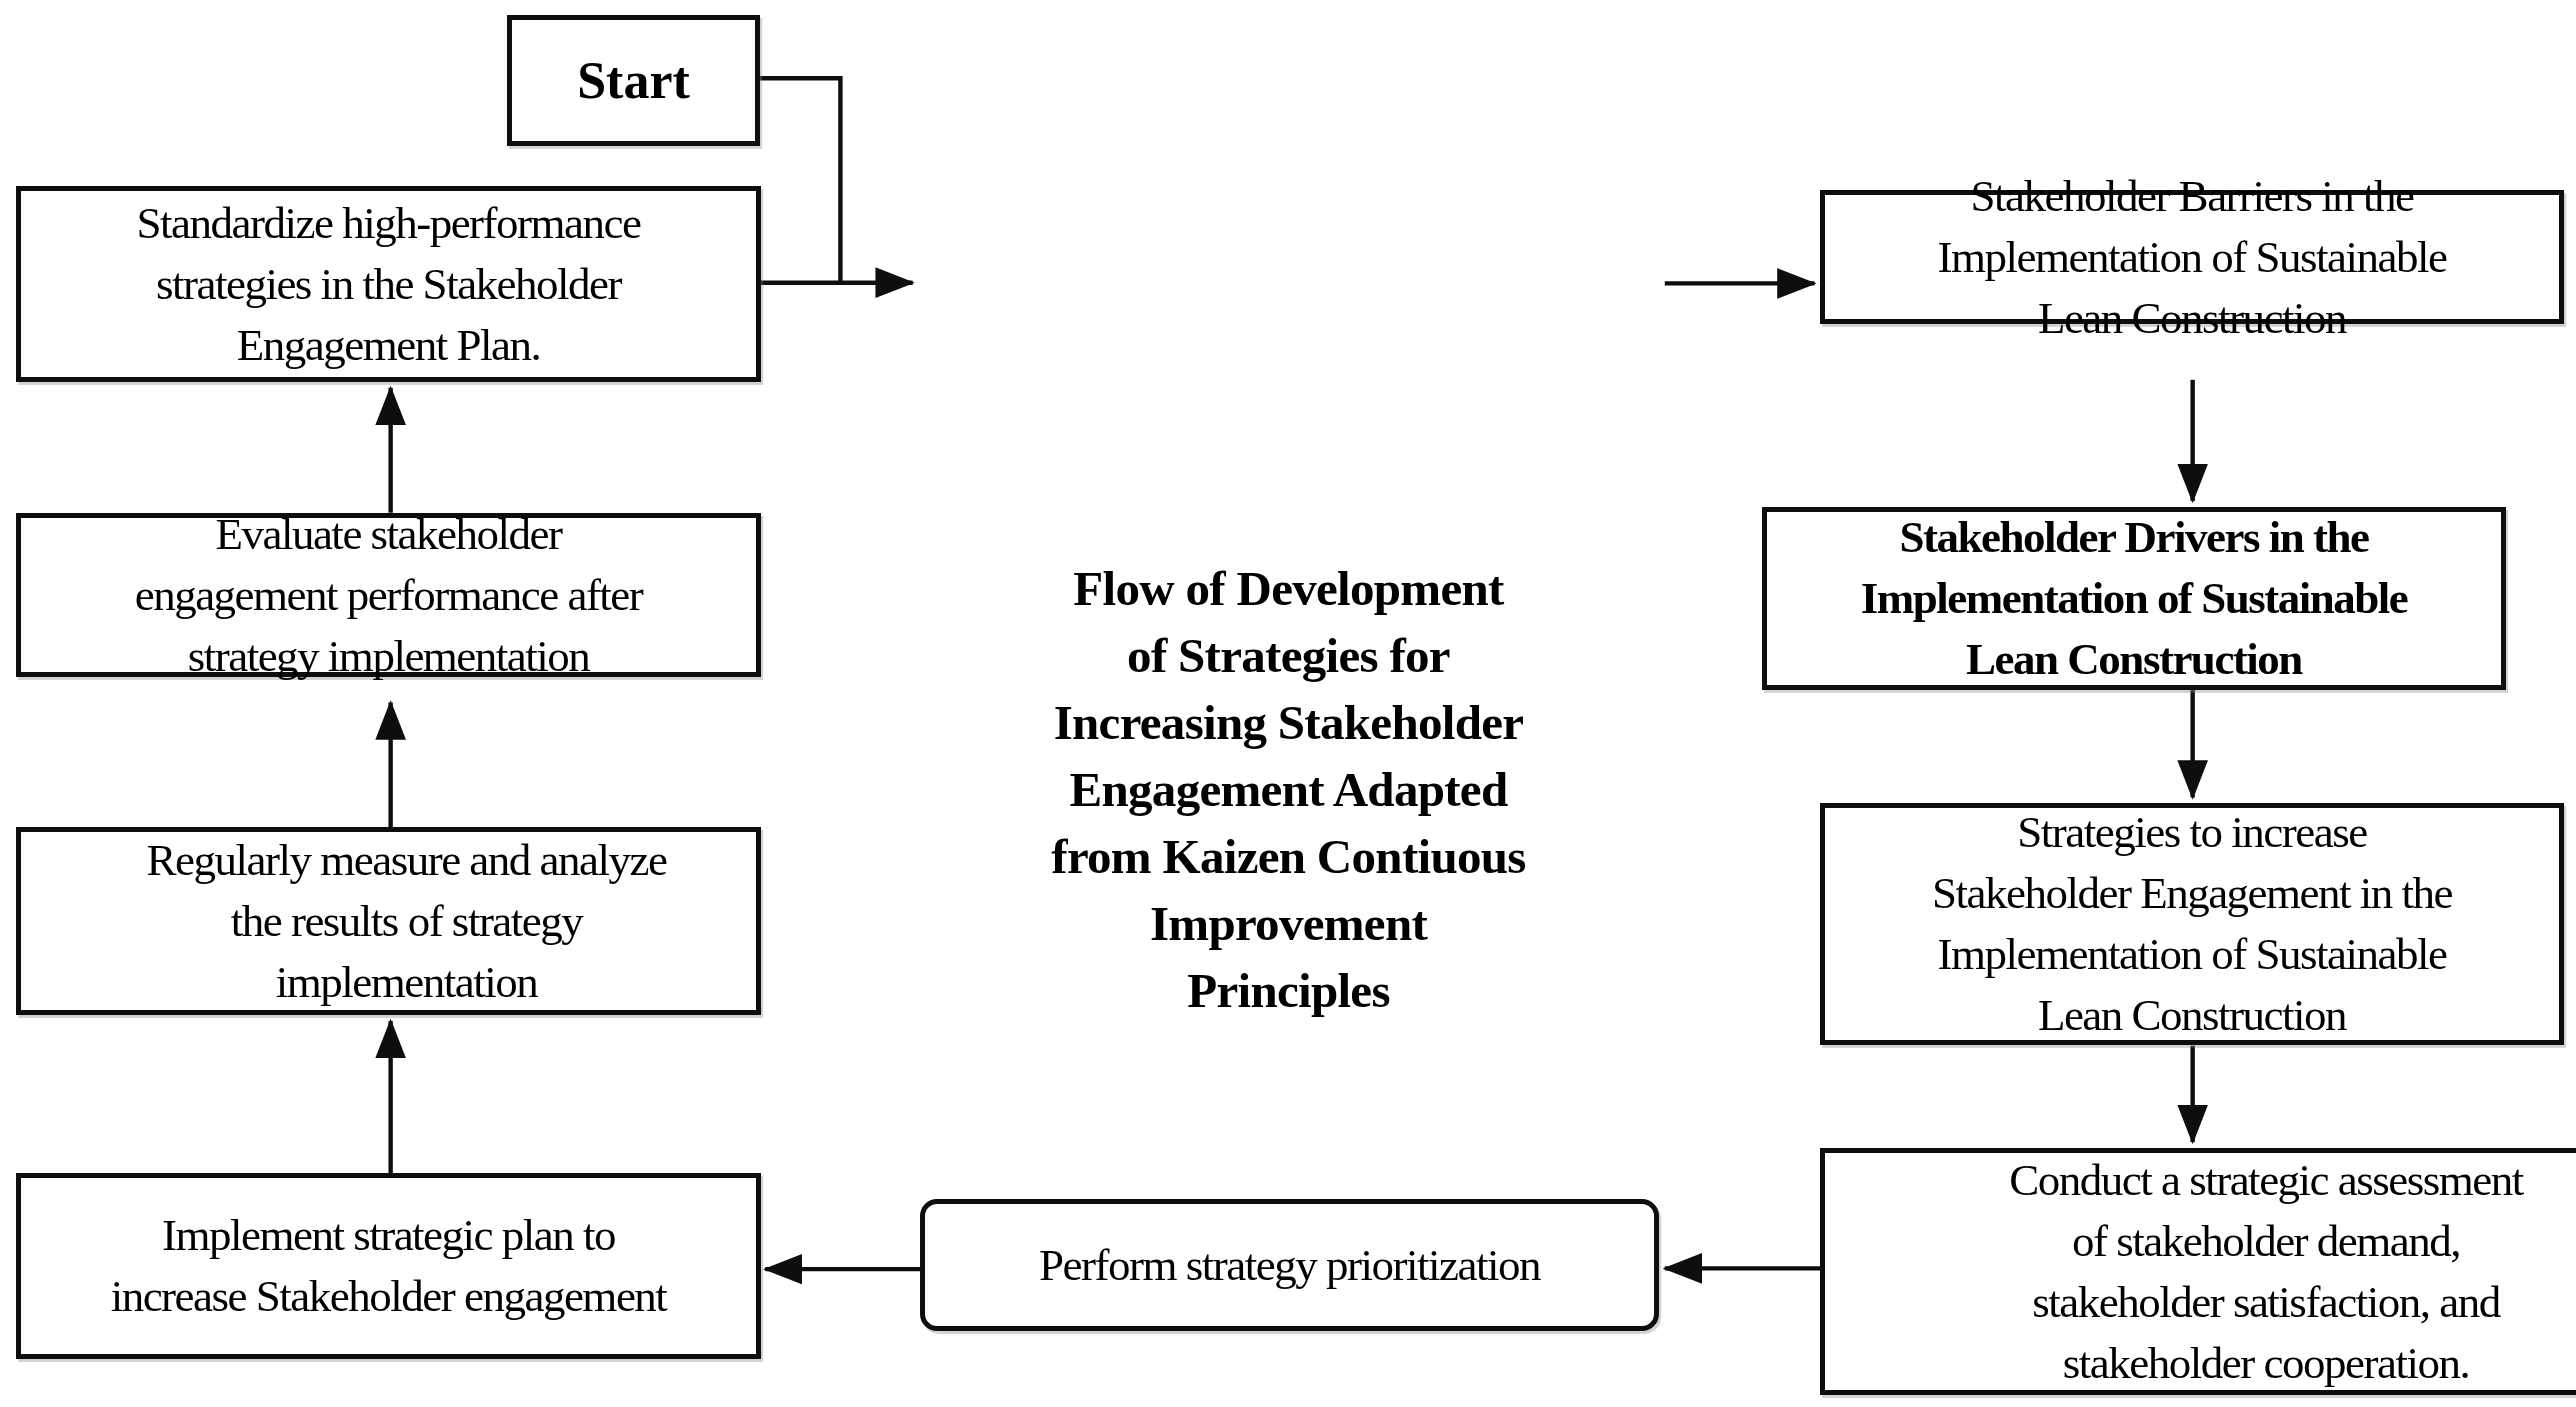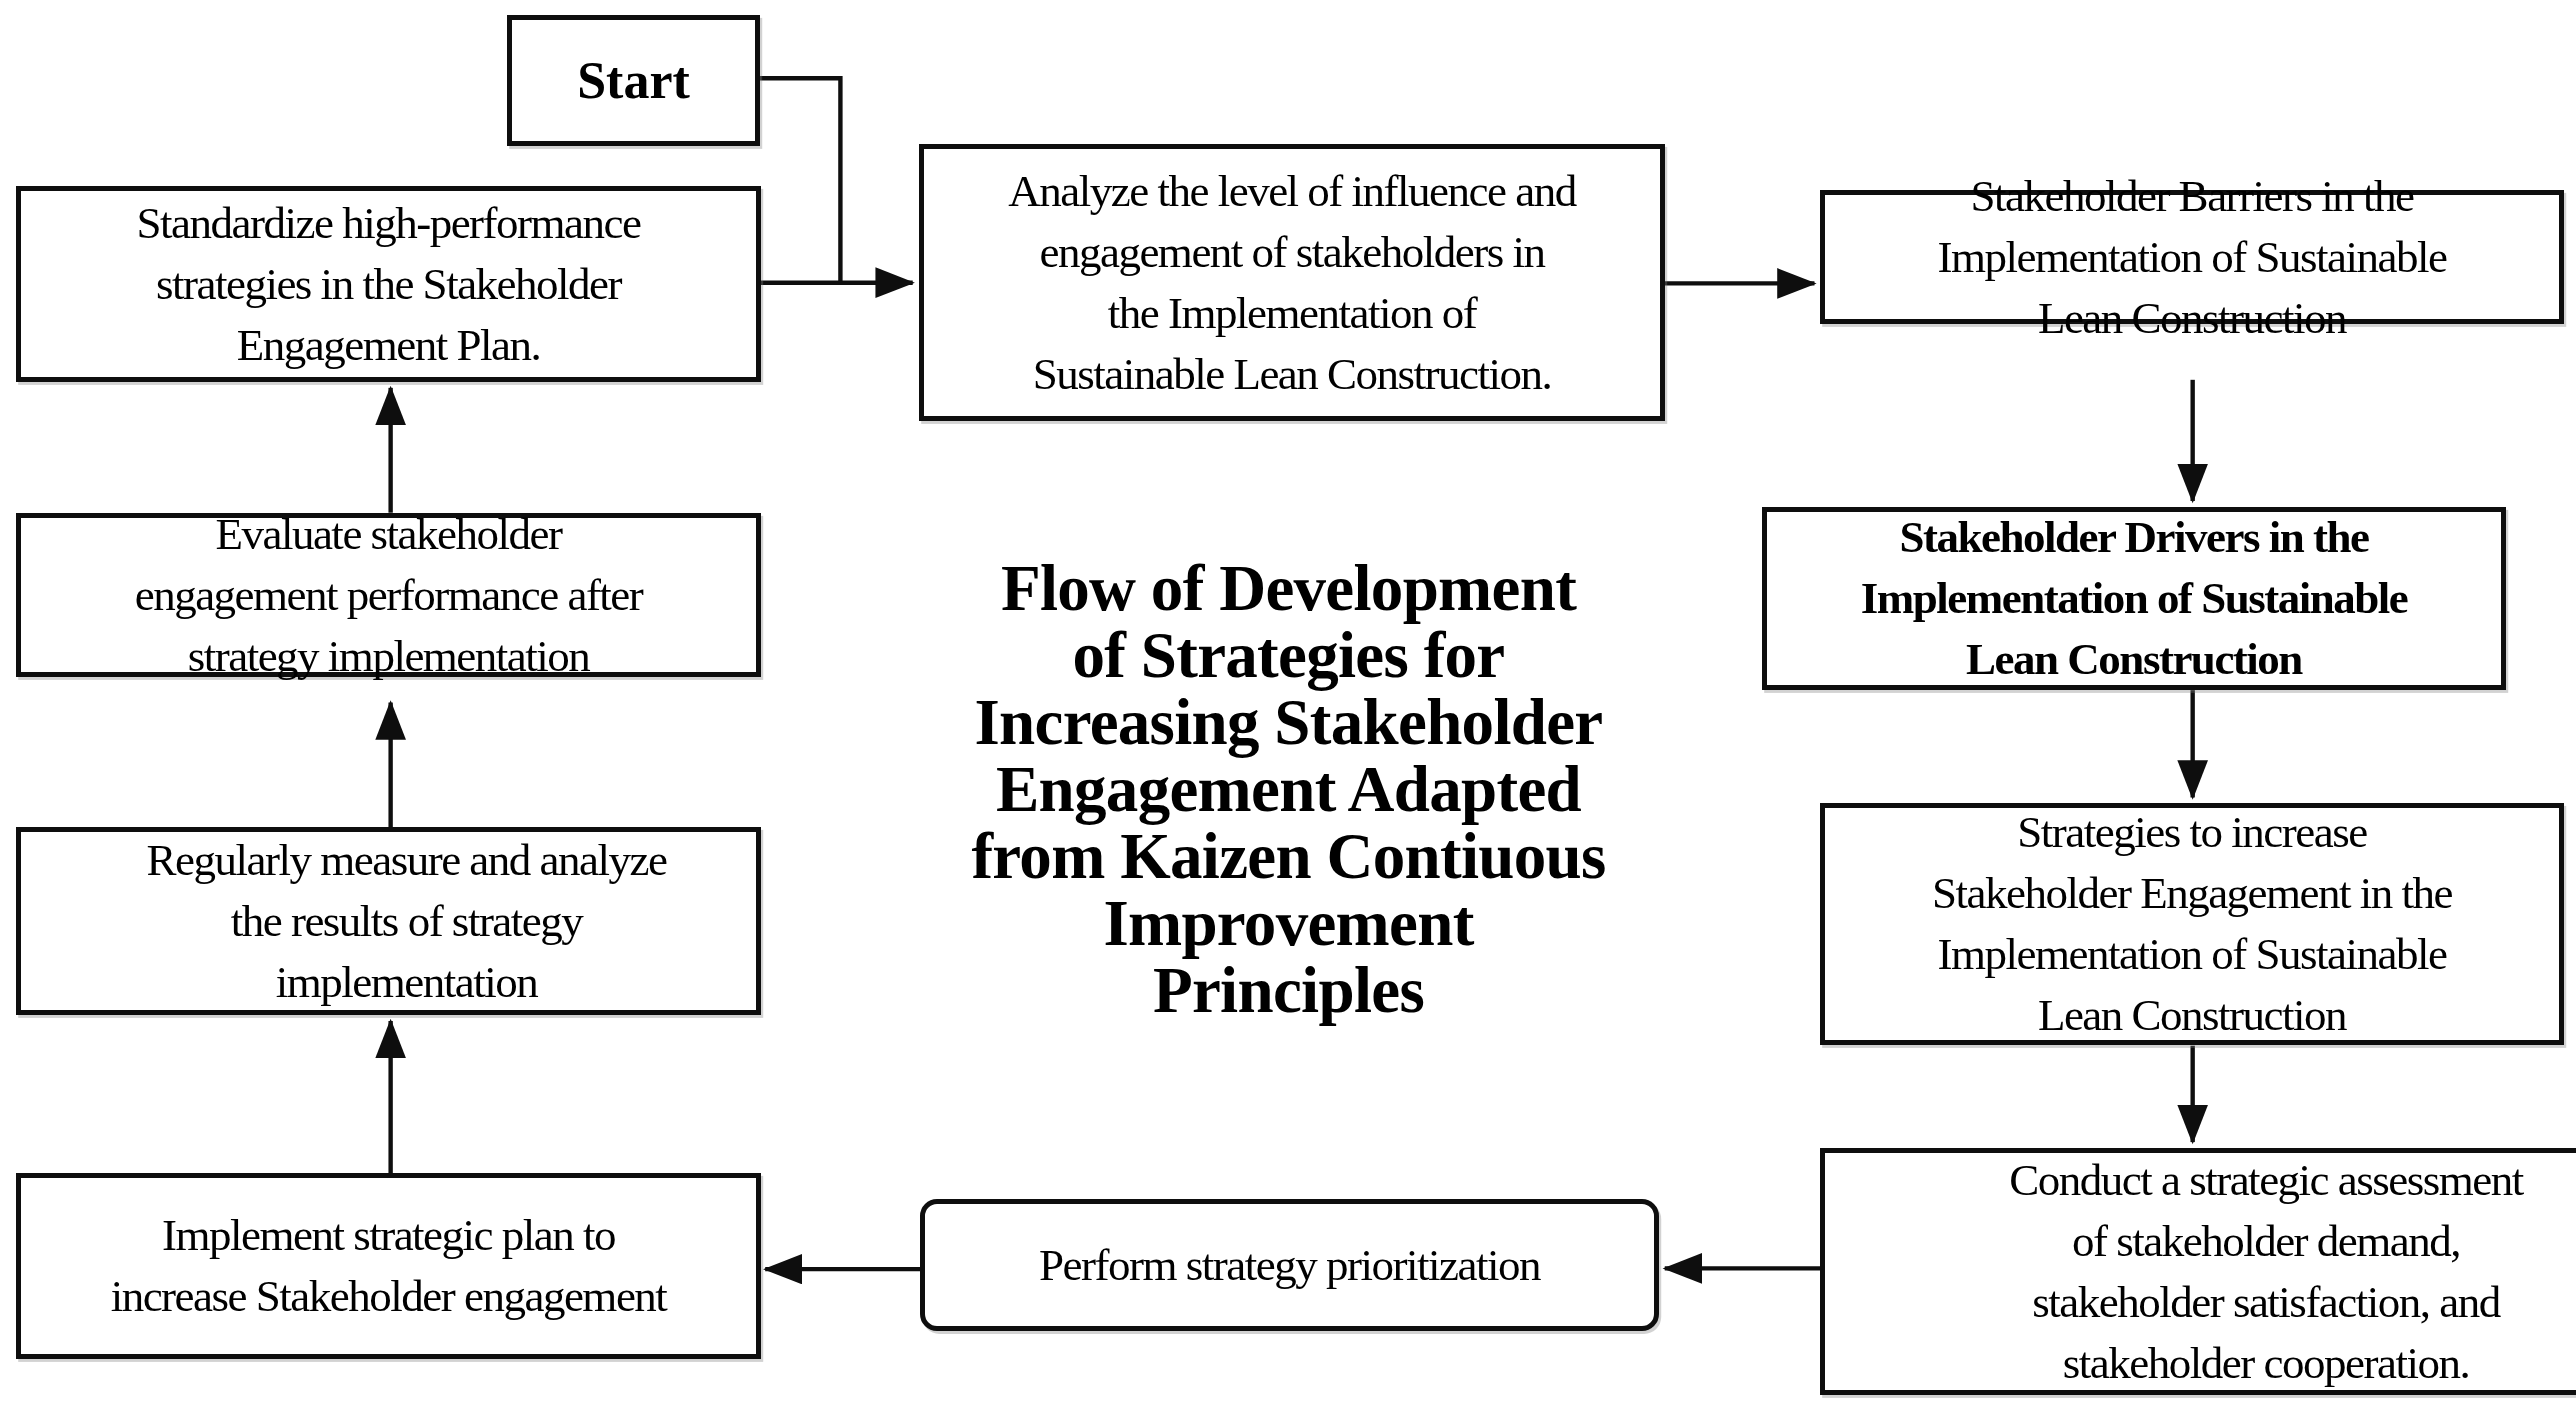--- a/index.html
+++ b/index.html
@@ -3,21 +3,21 @@
 <meta charset="utf-8">
 <style>
   html,body{margin:0;padding:0;background:#ffffff;}
   #stage{position:relative;width:2576px;height:1408px;background:#ffffff;overflow:hidden;
          font-family:"Liberation Serif","DejaVu Serif",serif;color:#000;}
   .node{position:absolute;background:#ffffff;border:5.1px solid #0e0e0e;box-sizing:border-box;
         display:flex;align-items:center;justify-content:center;text-align:center;
         white-space:pre-line;font-size:45px;line-height:61px;letter-spacing:-1.5px;
         box-shadow:2.2px 2.9px 0 rgba(125,125,125,0.35);}
   .node.start{font-weight:bold;font-size:52px;letter-spacing:0;}
-  .title{position:absolute;font-weight:bold;font-size:65px;line-height:67px;letter-spacing:-0.7px;
+  .title{position:absolute;font-weight:bold;font-size:49px;line-height:67px;letter-spacing:-0.7px;
          text-align:center;white-space:pre-line;display:flex;align-items:center;justify-content:center;}
   svg#wires{position:absolute;left:0;top:0;width:2576px;height:1408px;pointer-events:none;}
   svg#wires path{stroke:#0e0e0e;stroke-width:6;fill:none;}
 </style>
 </head>
 <body>
 
 <div id="stage">
 
   <svg id="wires" viewBox="0 0 3528 1928">
@@ -49,24 +49,20 @@
 engagement performance after
 strategy implementation</div>
 
   <div class="node" style="left:16px;top:827px;width:745px;height:188px;padding-left:36px;">Regularly measure and analyze
 the results of strategy
 implementation</div>
 
   <div class="node" style="left:16px;top:1173px;width:745px;height:186px;">Implement strategic plan to
 increase Stakeholder engagement</div>
 
-  <div class="node" style="left:919px;top:144px;width:746px;height:277px;">Analyze the level of influence and
-engagement of stakeholders in
-the Implementation of
-Sustainable Lean Construction.</div>
 
   <div class="title" style="left:887px;top:556px;width:803px;height:467px;">Flow of Development
 of Strategies for
 Increasing Stakeholder
 Engagement Adapted
 from Kaizen Contiuous
 Improvement
 Principles</div>
 
   <div class="node" style="left:920px;top:1199px;width:739px;height:132px;border-radius:17px;">Perform strategy prioritization</div>

